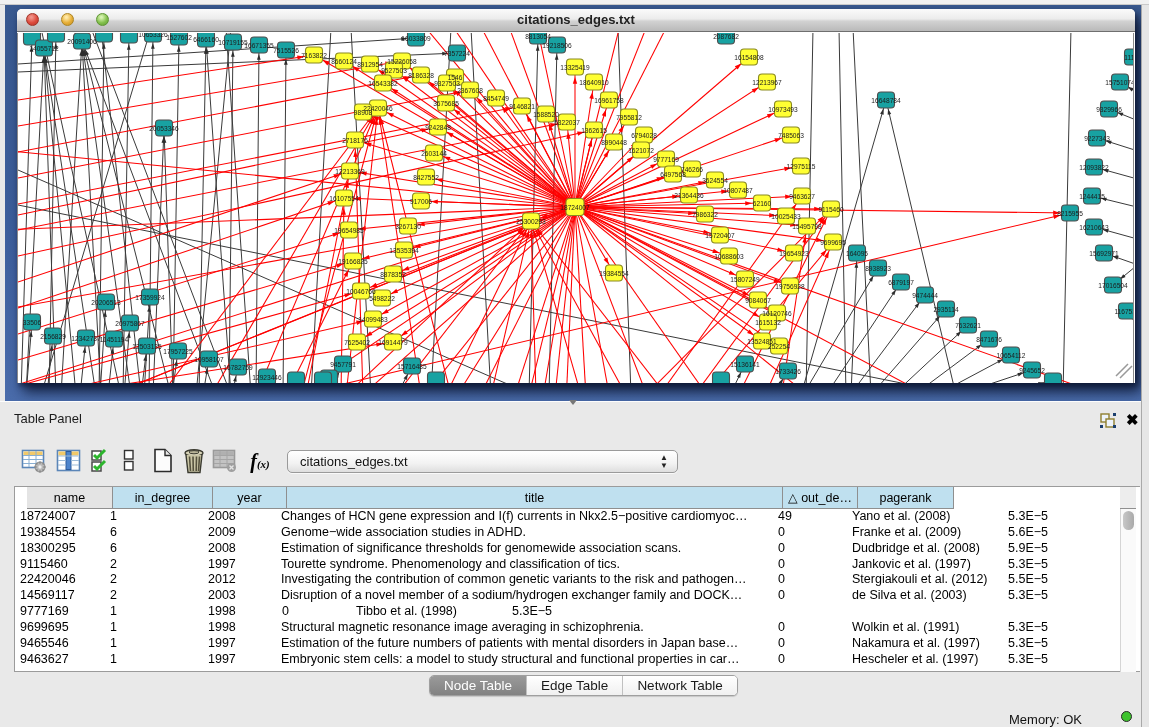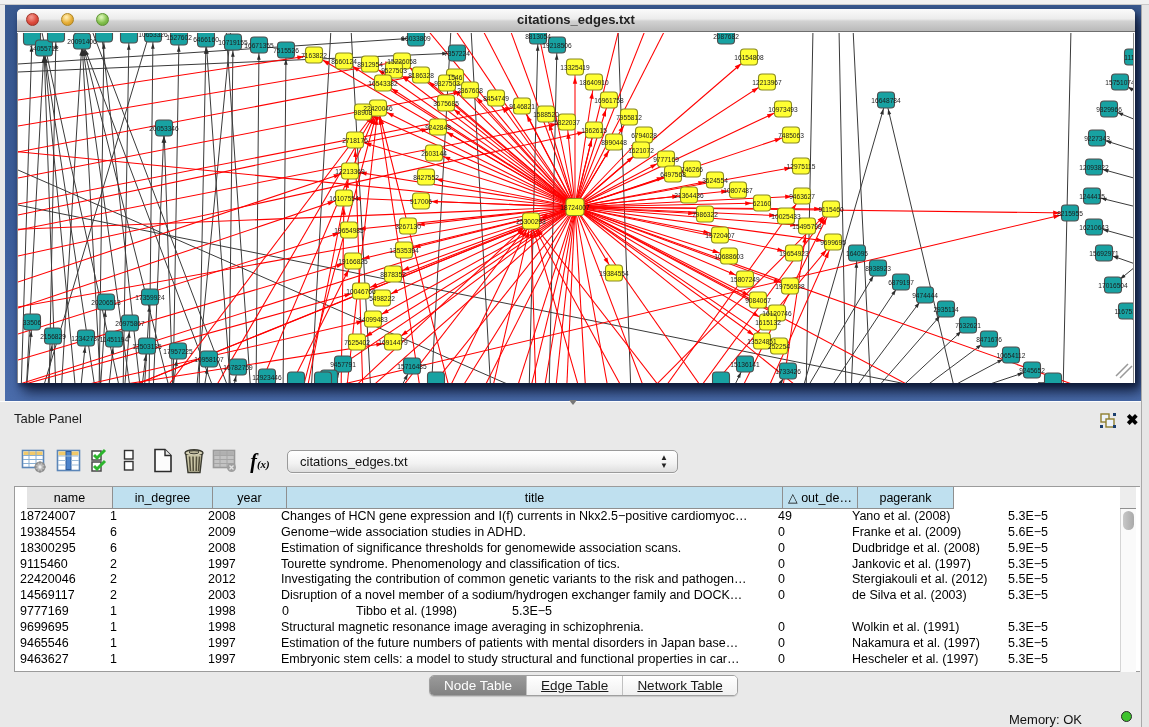--- a/index.html
+++ b/index.html
@@ -55,21 +55,21 @@
 .c-out  { width:75px; padding-left:7px; }
 .c-short { width:155px; padding-left:6px; }
 .c-pr   { width:96px; padding-left:7px; }
 #vscroll { position:absolute; left:1105px; top:22px; width:16px; height:163px; background:#fafafa; border-left:1px solid #d5d5d5; }
 #vthumb { position:absolute; left:2px; top:2px; width:11px; height:19px; background:linear-gradient(to right,#c8c8c8,#a9a9a9); border-radius:6px; }
 #hcorner { position:absolute; left:1105px; top:0; width:16px; height:22px; background:#ededed; border-bottom:1px solid #8f8f8f; }
 
 #tabs { position:absolute; left:429px; top:273px; height:21px; display:flex; border:1px solid #9f9f9f; border-radius:5px; overflow:hidden; background:#fff; box-shadow:0 1px 1px rgba(0,0,0,0.15); }
 .tab { height:100%; font-size:13.5px; line-height:19px; padding:0 14px; color:#1a1a1a; background:linear-gradient(to bottom,#ffffff,#f0f0f0); }
 .tab.sel { background:linear-gradient(to bottom,#9a9a9a,#828282); color:#fff; }
-.tab + .tab { border-left:1px solid #c0c0c0;text-decoration:underline; }
+.tab + .tab { border-left:1px solid #c0c0c0; }
 #memory { position:absolute; left:1009px; top:310px; font-size:13px; color:#111; }
 #memdot { position:absolute; left:1121px; top:309px; width:11px; height:11px; border-radius:50%; background:#3dc32d; border:1.5px solid #2a2a2a; }
 #grip { position:absolute; left:569px; top:-2px; width:0; height:0; border-left:4px solid transparent; border-right:4px solid transparent; border-top:5px solid #777; }
 </style></head>
 <body>
 <div id="app">
   <div id="desktop">
     <div id="netwin">
       <div id="titlebar">
         <div class="tl" id="tl-r"></div>

